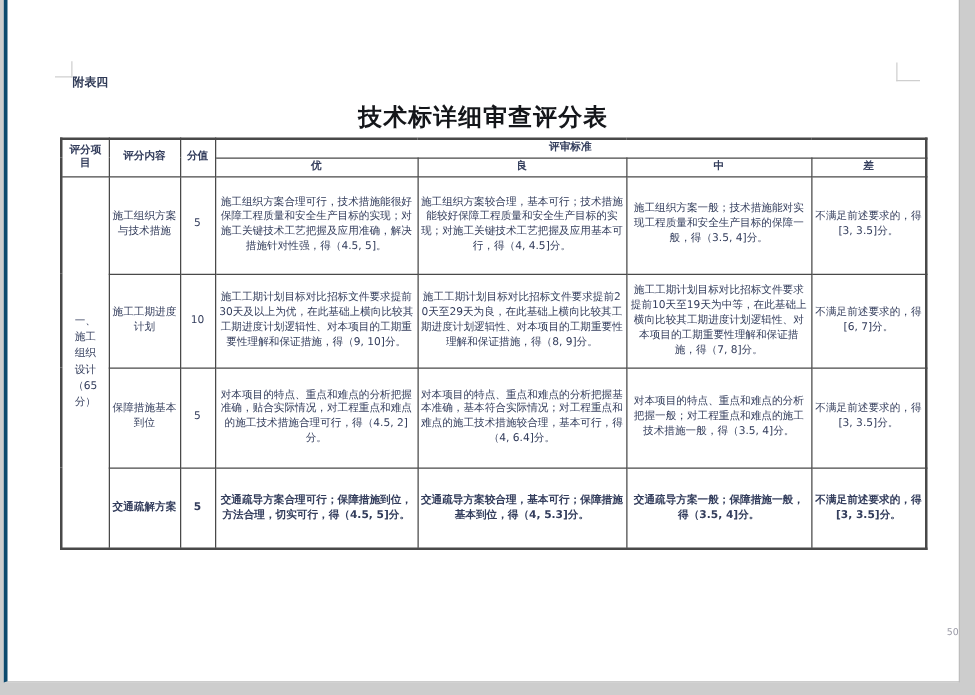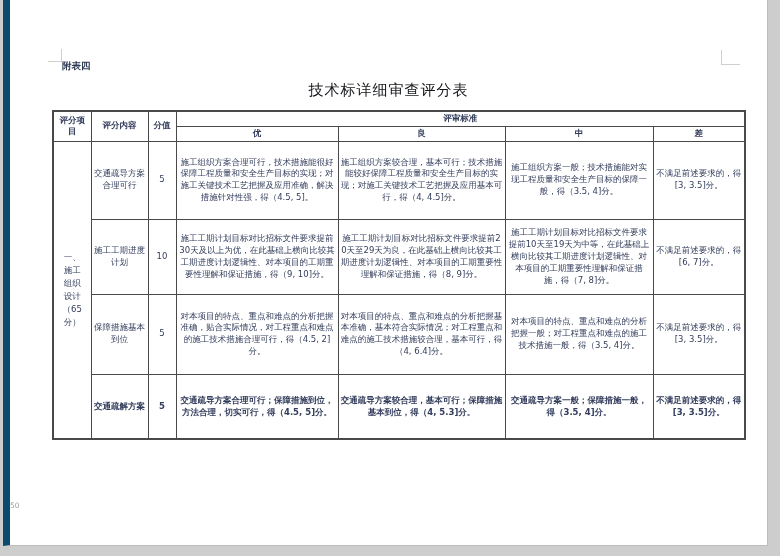--- a/index.html
+++ b/index.html
@@ -8,21 +8,21 @@
     font-family: "DejaVu Sans", "Liberation Sans", sans-serif;
     background: #cdcdcd;
     position: relative;
     overflow: hidden;
   }
   .page {
     position: absolute;
     left: 3px; top: 0;
     width: 765px; height: 546px;
     background: #ffffff;
-    border-left: 7px solid #0c4a6e;
+    border-left: 3px solid #0c4a6e;
     border-right: 1px solid #bdbdbd;
     border-bottom: 1px solid #bdbdbd;
   }
   .crop-tl {
     position: absolute;
     left: 38px; top: 49px;
     width: 14px; height: 13px;
     border-right: 1px solid #cfcfcf;
     border-bottom: 1px solid #cfcfcf;
   }
@@ -38,22 +38,22 @@
     left: 52px; top: 60px;
     font-size: 9.5px;
     color: #2f3a56;
     font-weight: bold;
   }
   .doc-title {
     position: absolute;
     left: 0; top: 81px;
     width: 100%;
     text-align: center;
-    font-size: 15px;
-    font-weight: normal;
+    font-size: 19px;
+    font-weight: bold;
     color: #14161a;
     letter-spacing: 1px;
   }
   table.score-table {
     position: absolute;
     left: 42px; top: 110px;
     width: 692px;
     border-collapse: collapse;
     table-layout: fixed;
     border: 2px solid #494949;
@@ -86,21 +86,21 @@
   .category-cell span {
     display: inline-block;
     width: 24px;
     word-break: break-all;
     line-height: 1.55;
   }
   .page-number {
     position: absolute;
     left: 0; top: 501px;
     width: 100%;
-    text-align: left;
+    text-align: right;
     font-size: 7.5px;
     color: #9a9aa6;
   }
 </style>
 </head>
 <body>
 
 <div class="page">
 
   <div class="crop-tl"></div>
@@ -128,21 +128,21 @@
         <th colspan="4">评审标准</th>
       </tr>
       <tr class="hdr2">
         <th>优</th>
         <th>良</th>
         <th>中</th>
         <th>差</th>
       </tr>
       <tr class="r1">
         <td rowspan="4" class="category-cell"><span>一、施工组织设计（65分）</span></td>
-        <td>交通疏导方案合理可行</td>
+        <td>施工组织方案与技术措施</td>
         <td>5</td>
         <td>施工组织方案合理可行，技术措施能很好保障工程质量和安全生产目标的实现；对施工关键技术工艺把握及应用准确，解决措施针对性强，得（4.5, 5]。</td>
         <td>施工组织方案较合理，基本可行；技术措施能较好保障工程质量和安全生产目标的实现；对施工关键技术工艺把握及应用基本可行，得（4, 4.5]分。</td>
         <td>施工组织方案一般；技术措施能对实现工程质量和安全生产目标的保障一般，得（3.5, 4]分。</td>
         <td>不满足前述要求的，得[3, 3.5]分。</td>
       </tr>
       <tr class="r2">
         <td>施工工期进度计划</td>
         <td>10</td>
         <td>施工工期计划目标对比招标文件要求提前30天及以上为优，在此基础上横向比较其工期进度计划逻辑性、对本项目的工期重要性理解和保证措施，得（9, 10]分。</td>

